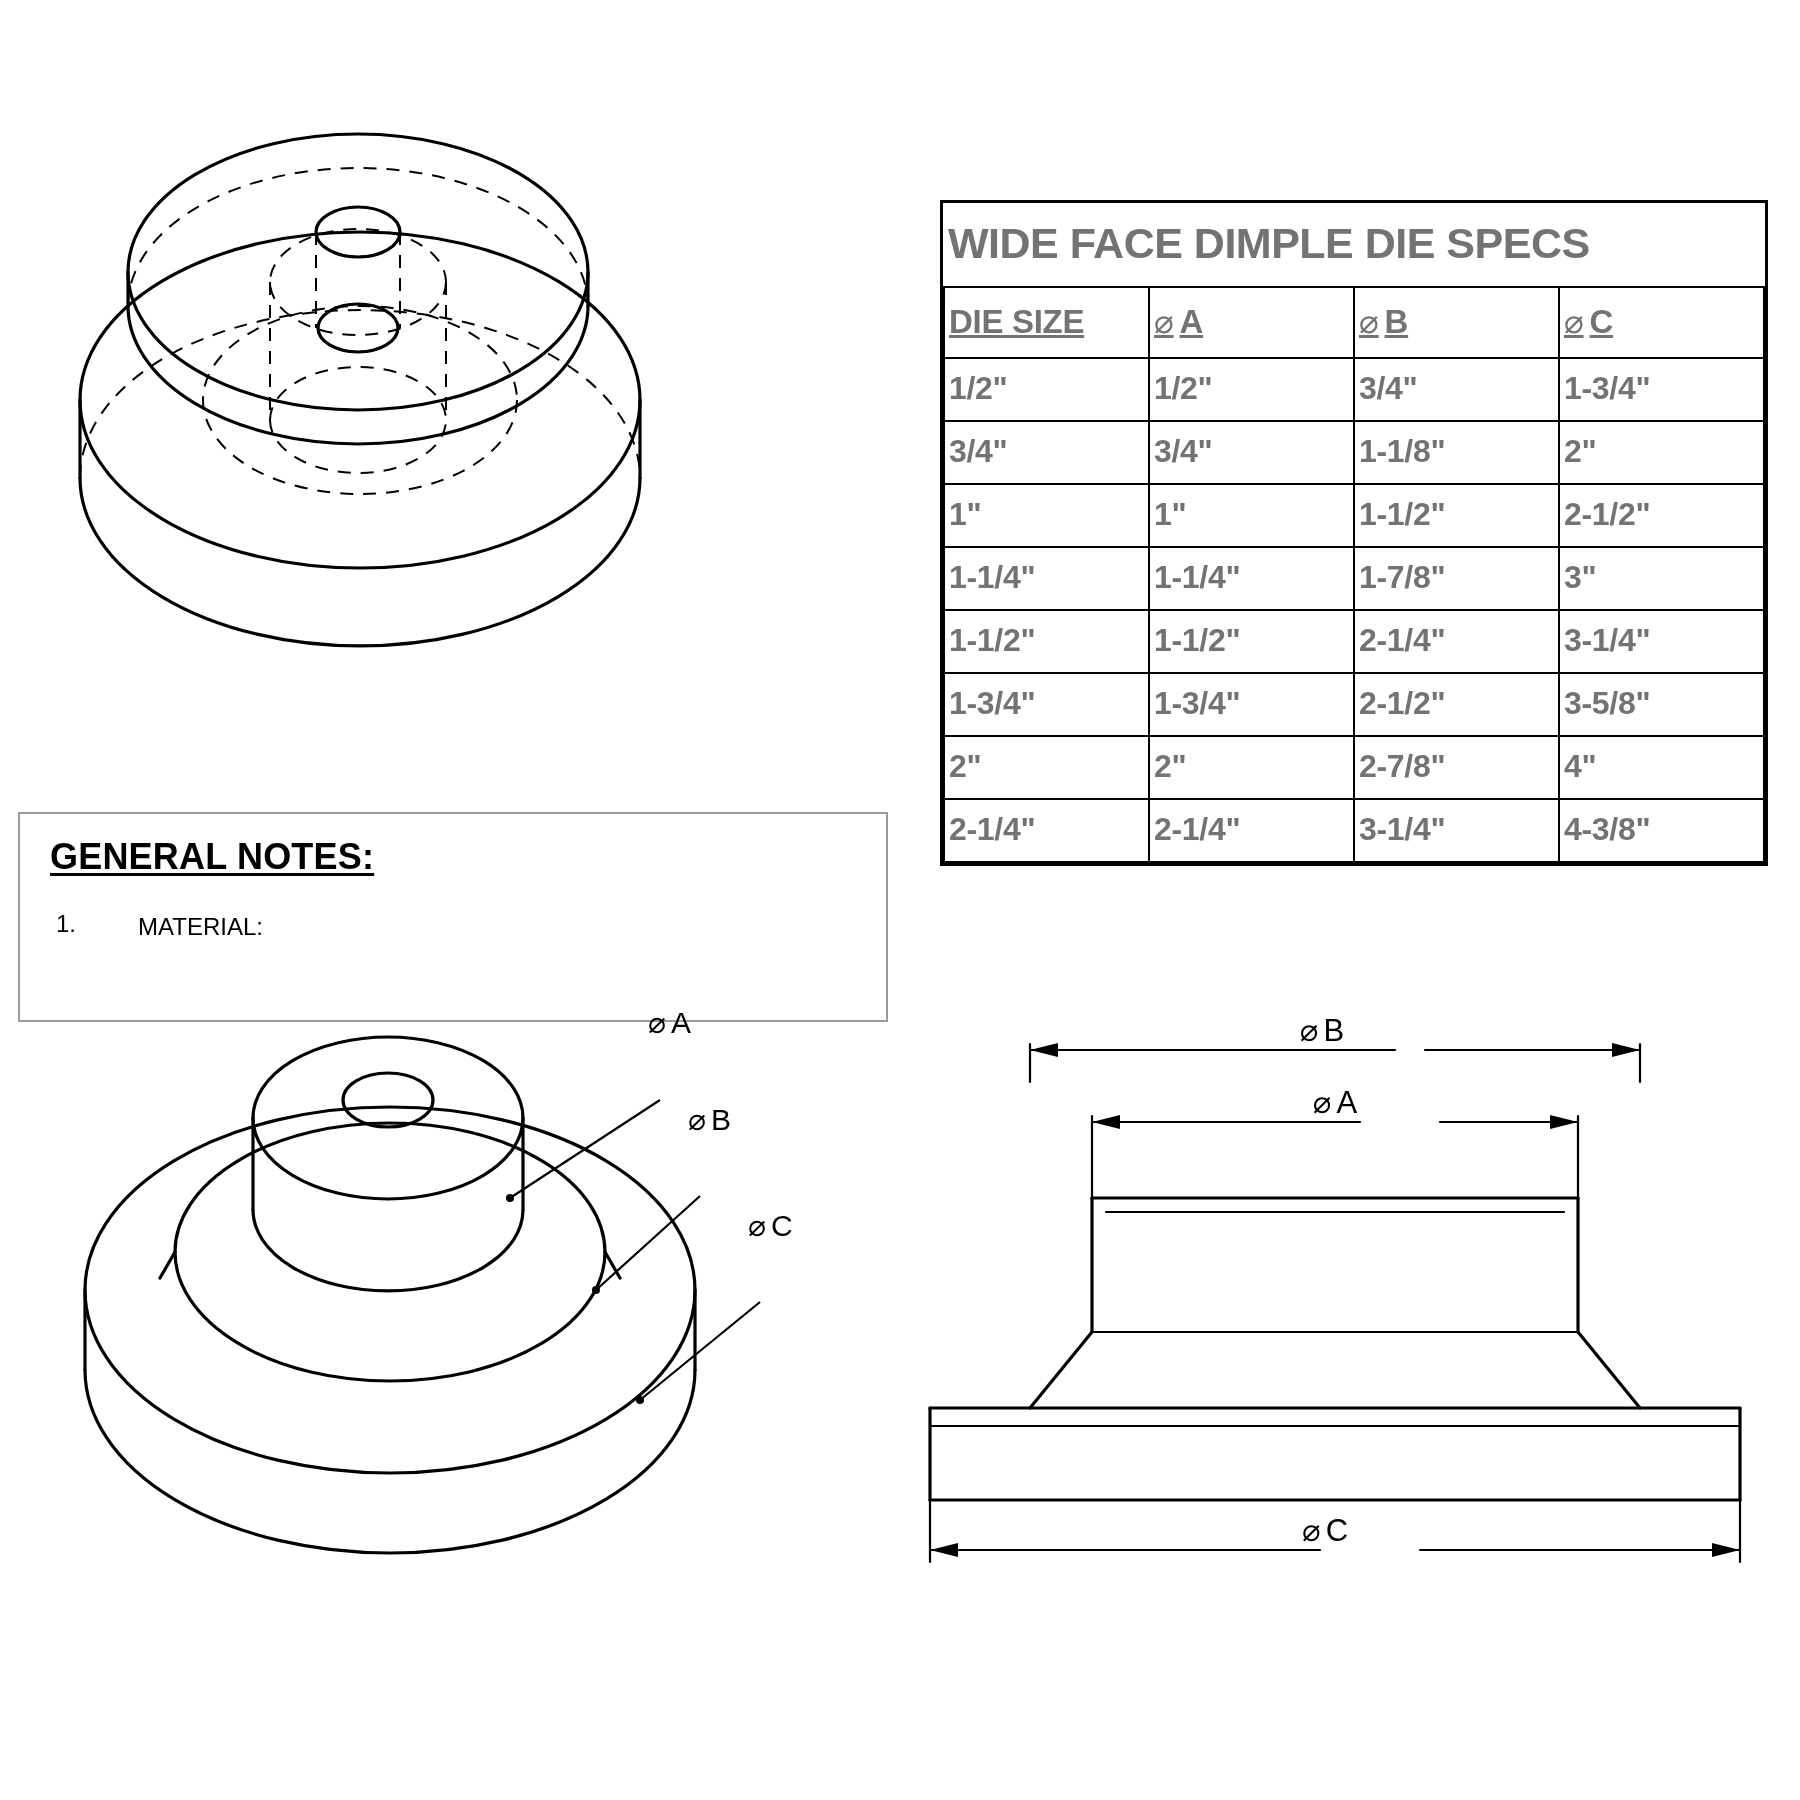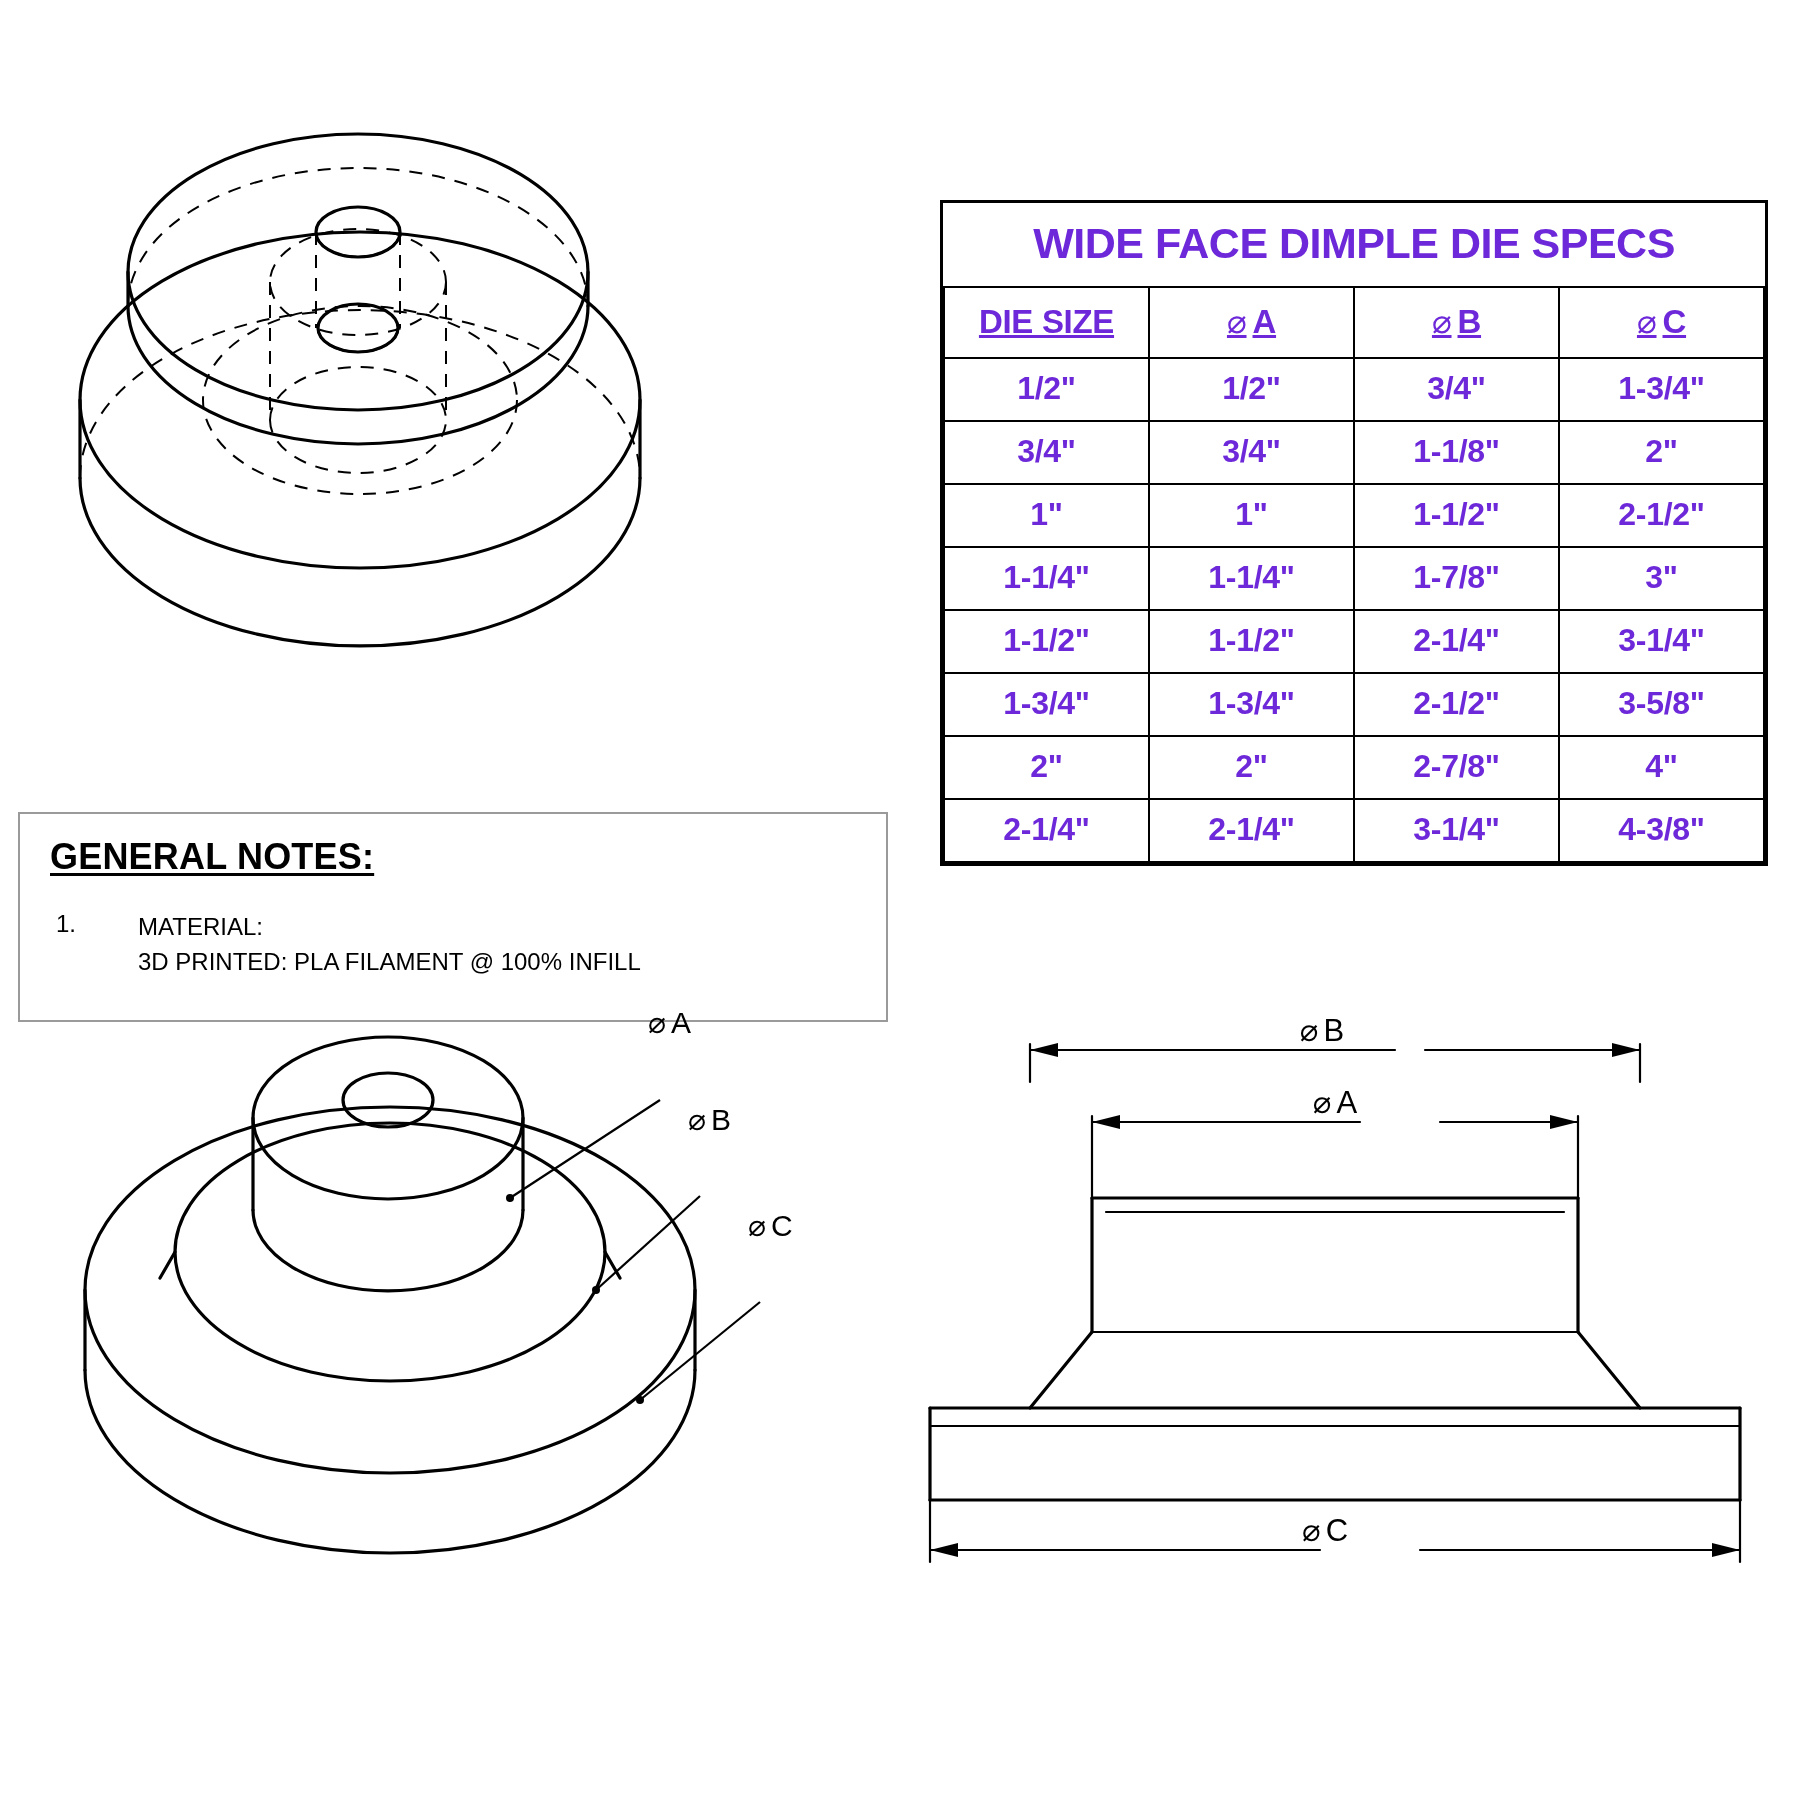--- a/index.html
+++ b/index.html
@@ -107,24 +107,24 @@
     box-sizing: border-box;
     background: #fff;
   }
   table.spec {
     border-collapse: collapse;
     width: 100%;
     table-layout: fixed;
   }
   table.spec td, table.spec th {
     border: 2px solid #000;
-    text-align: center;
+    text-align: left;
     font-family: "Liberation Sans", sans-serif;
     font-weight: 700;
-    color: #6d28d9;
+    color: #737373;
   }
   .tbl-title {
     border: none !important;
     border-bottom: 2px solid #000 !important;
     font-size: 43px;
     letter-spacing: -0.5px;
     padding: 16px 4px 18px 4px;
     font-weight: 700;
   }
   table.spec thead td.colhead {
@@ -214,21 +214,20 @@
       <path class="hid" d="M 360 122 L 360 218"></path>
     </svg>
   </div>
 
   <div class="notes-box">
     <div class="notes-title">GENERAL NOTES:</div>
     <div class="note-row">
       <span class="note-num">1.</span>
       <span class="note-body">
         <span>MATERIAL:</span><br>
-        <span>3D PRINTED: PLA FILAMENT @ 100% INFILL</span>
       </span>
     </div>
   </div>
 
   <div class="iso-bottom">
     <svg width="860" height="620" viewBox="0 0 860 620">
 
       <ellipse class="ln" cx="350" cy="330" rx="305" ry="183"></ellipse>
       <path class="ln" d="M 45 330 L 45 410"></path>
       <path class="ln" d="M 655 330 L 655 410"></path>

